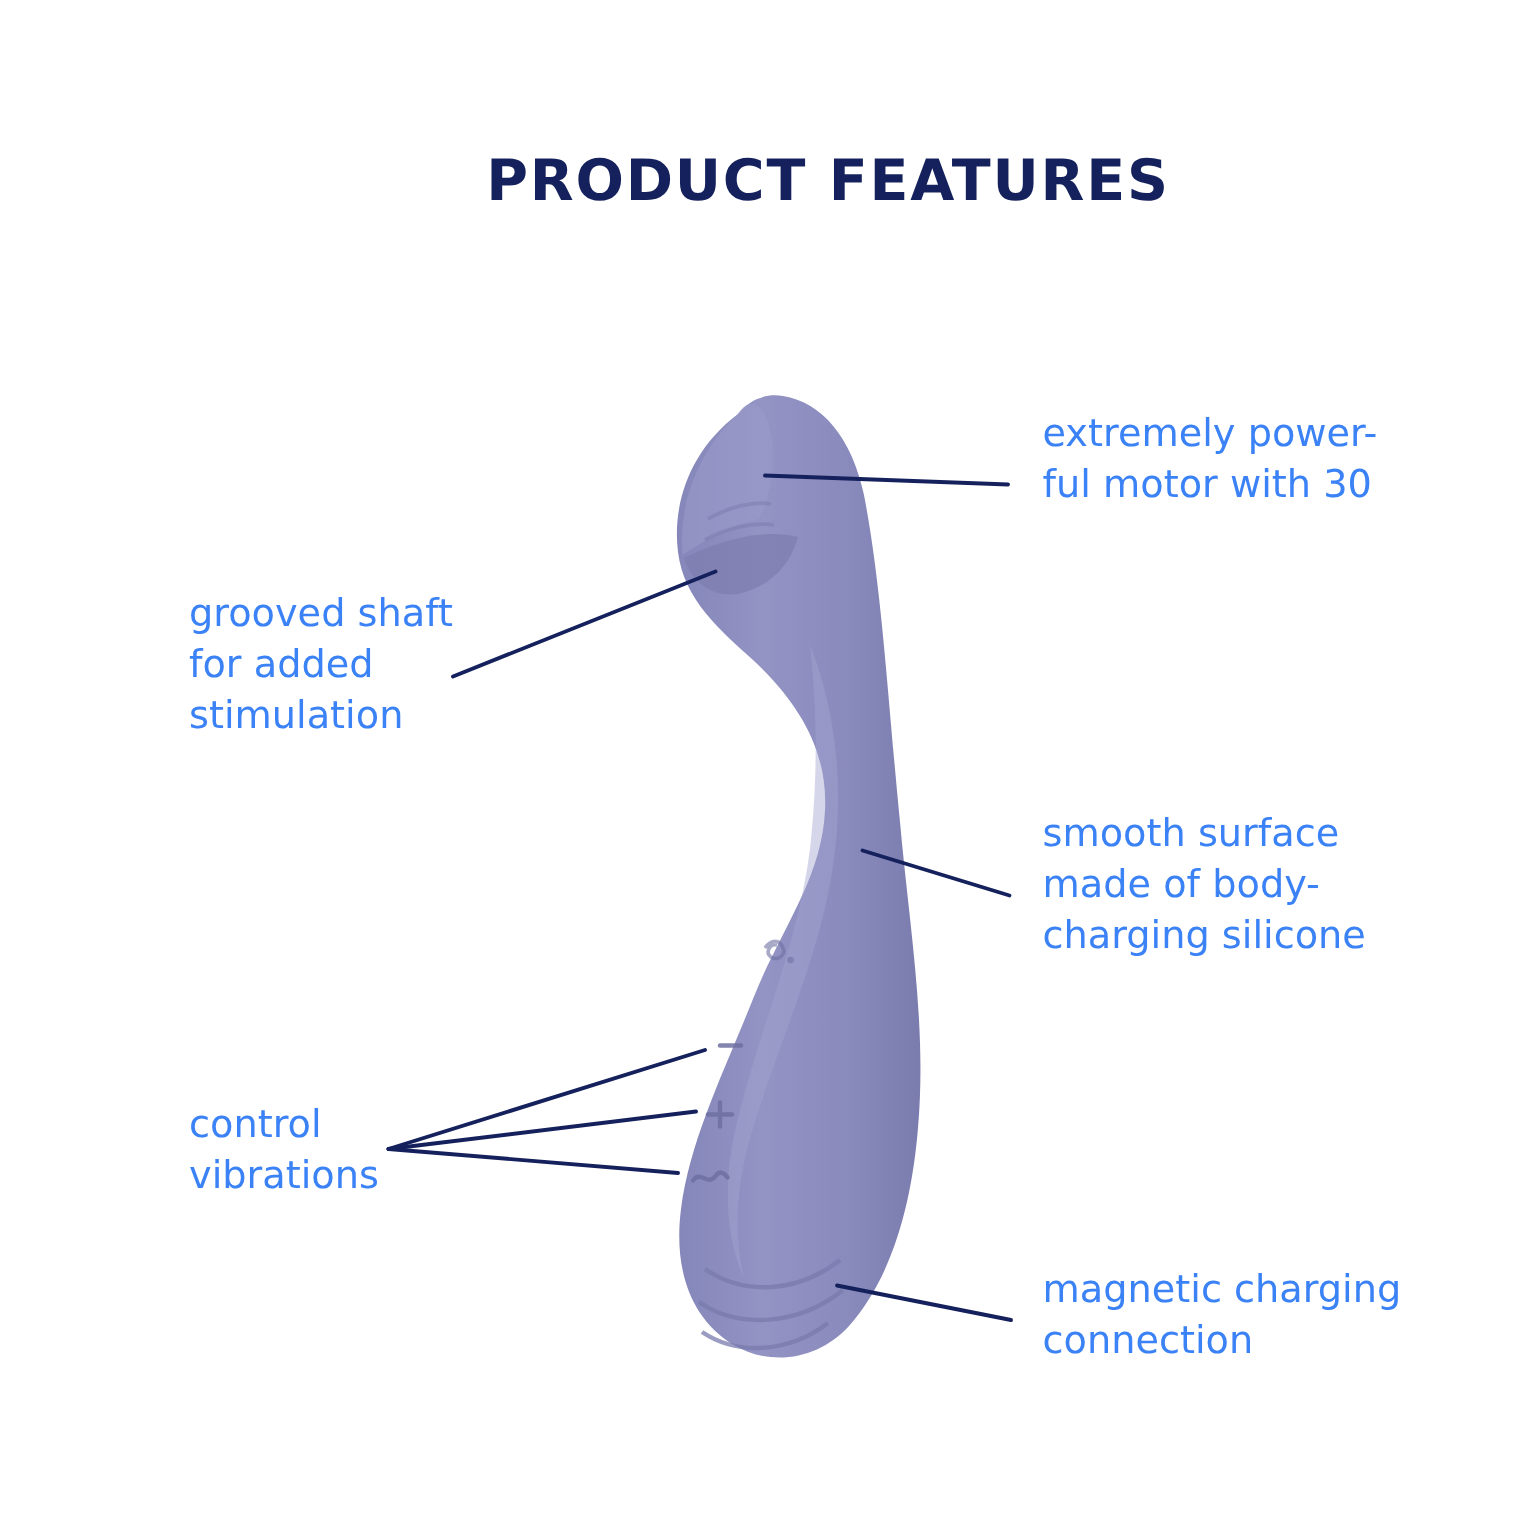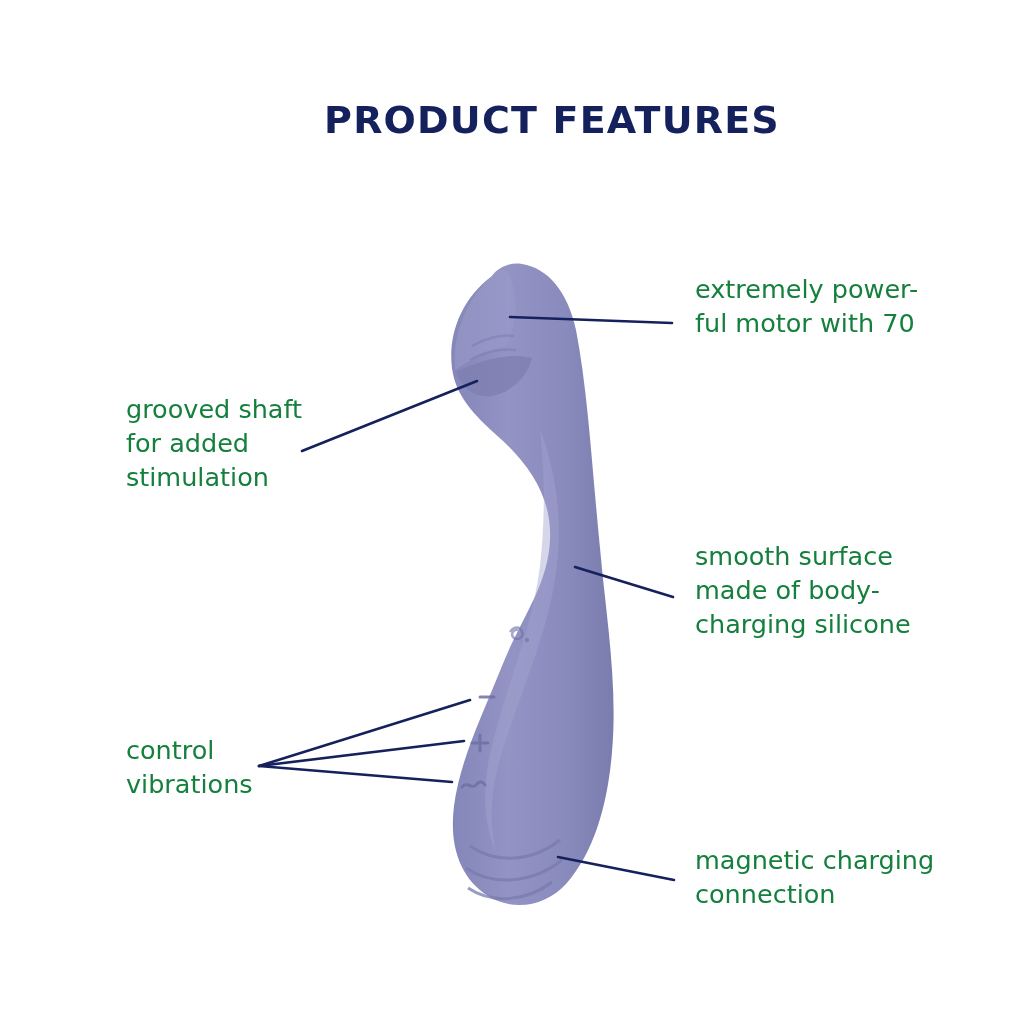--- a/index.html
+++ b/index.html
@@ -25,21 +25,21 @@
     width: 1024px;
     text-align: center;
     font-family: "DejaVu Sans", sans-serif;
     font-weight: bold;
     font-size: 38px;
     letter-spacing: 1.2px;
     color: #15215c;
   }
   .callout {
     position: absolute;
-    color: #15803d;
+    color: #3b82f6;
     font-family: "DejaVu Sans", sans-serif;
     font-size: 25.5px;
     line-height: 34px;
     font-weight: 500;
   }
   .callout .line {
     display: block;
     white-space: pre;
   }
   #c-power  { left: 655px; top: 272px; }
@@ -135,21 +135,21 @@
       <path d="M535,567 L 633,597"></path>
       <path d="M219,766 L 430,700"></path>
       <path d="M219,766 L 424,741"></path>
       <path d="M219,766 L 412,782"></path>
       <path d="M518,857 L 634,880"></path>
     </g>
   </svg>
 
   <div class="callout" id="c-power">
     <span class="line">extremely power-</span>
-    <span class="line">ful motor with 70</span>
+    <span class="line">ful motor with 30</span>
   </div>
 
   <div class="callout" id="c-shaft">
     <span class="line">grooved shaft</span>
     <span class="line">for added</span>
     <span class="line">stimulation</span>
   </div>
 
   <div class="callout" id="c-smooth">
     <span class="line">smooth surface</span>

